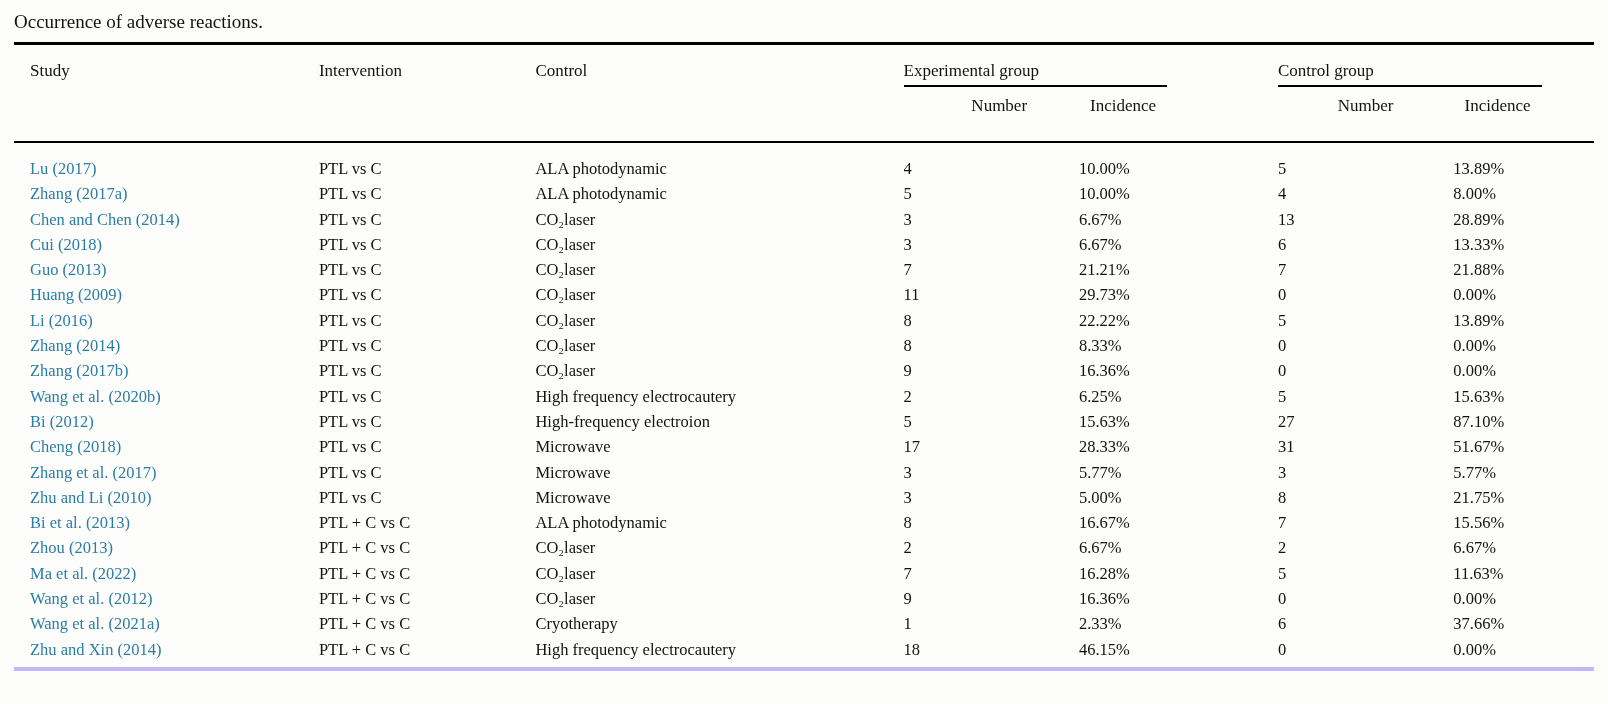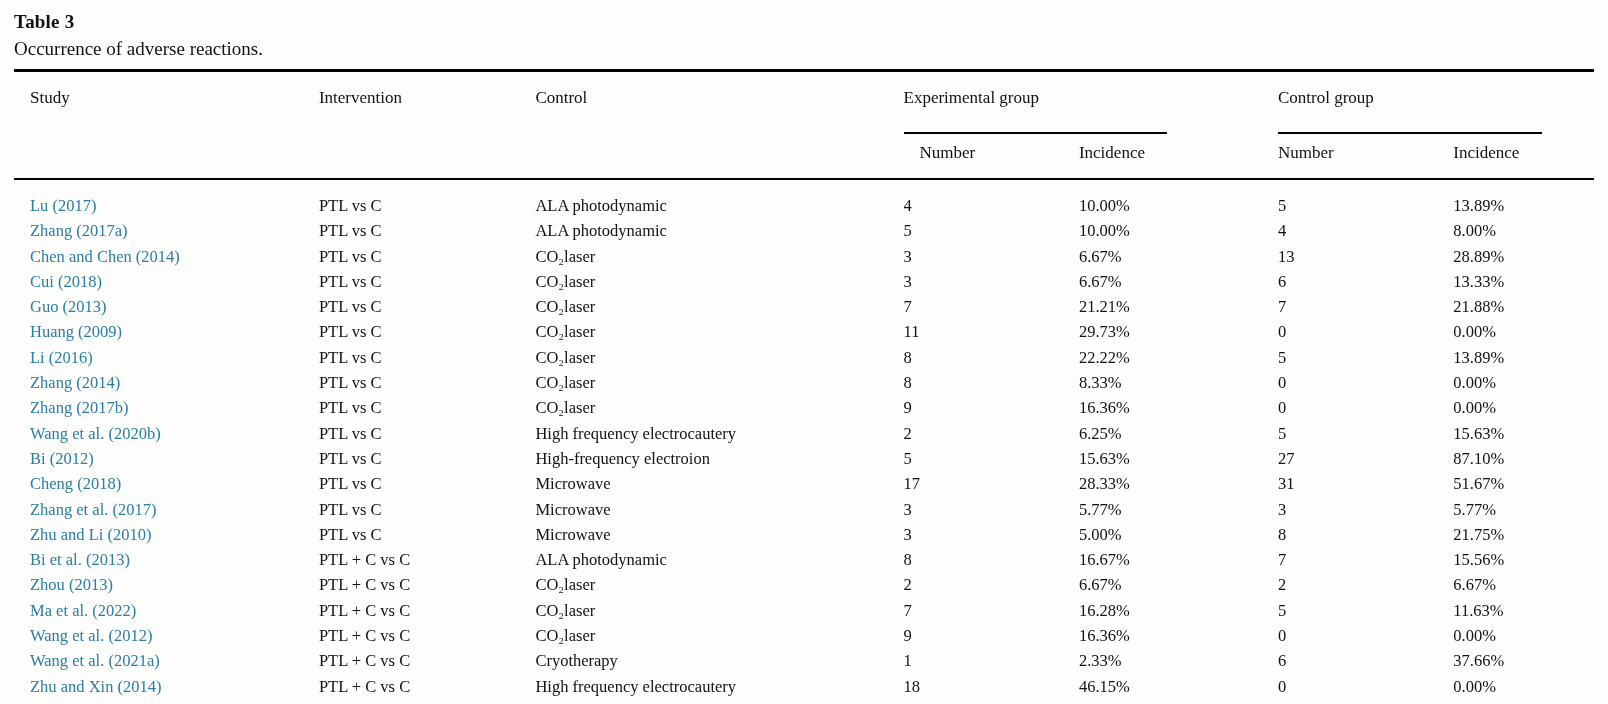--- a/index.html
+++ b/index.html
@@ -38,35 +38,34 @@
     text-align: left;
     font-weight: normal;
     white-space: nowrap;
     overflow: hidden;
     vertical-align: top;
   }
   th { font-size: 17px; }
   td { font-size: 16.5px; line-height: 25.3px; }
 
   tr.head-row-1 th { padding-top: 15px; line-height: 22px; }
-  th.group-spanner { border-bottom: 2px solid #000; padding-bottom: 23px; }
-  tr.head-row-2 th { padding-top: 8px; padding-bottom: 14px; line-height: 22px; }
+  th.group-spanner { border-bottom: 2px solid #000; padding-bottom: 3px; }
+  tr.head-row-2 th { padding-top: 8px; padding-bottom: 24px; line-height: 22px; text-align: center; }
 
   th:first-child, td:first-child { padding-left: 16px; }
 
   tbody tr:first-child td { padding-top: 13px; }
   tbody tr:last-child td { padding-bottom: 5px; font-family: Liberation Serif, serif; }
 
   td.study-link { color: var(--link-color, #2b7da6); cursor: pointer; }
 </style>
 </head>
 <body>
 
 <div class="page">
-  <div class="table-title">Table 3</div>
   <div class="table-caption">Occurrence of adverse reactions.</div>
 
   <table>
     <colgroup>
       <col style="width:19.3%">
       <col style="width:13.7%">
       <col style="width:23.3%">
       <col style="width:11.1%">
       <col style="width:5.6%">
       <col style="width:7.0%">

